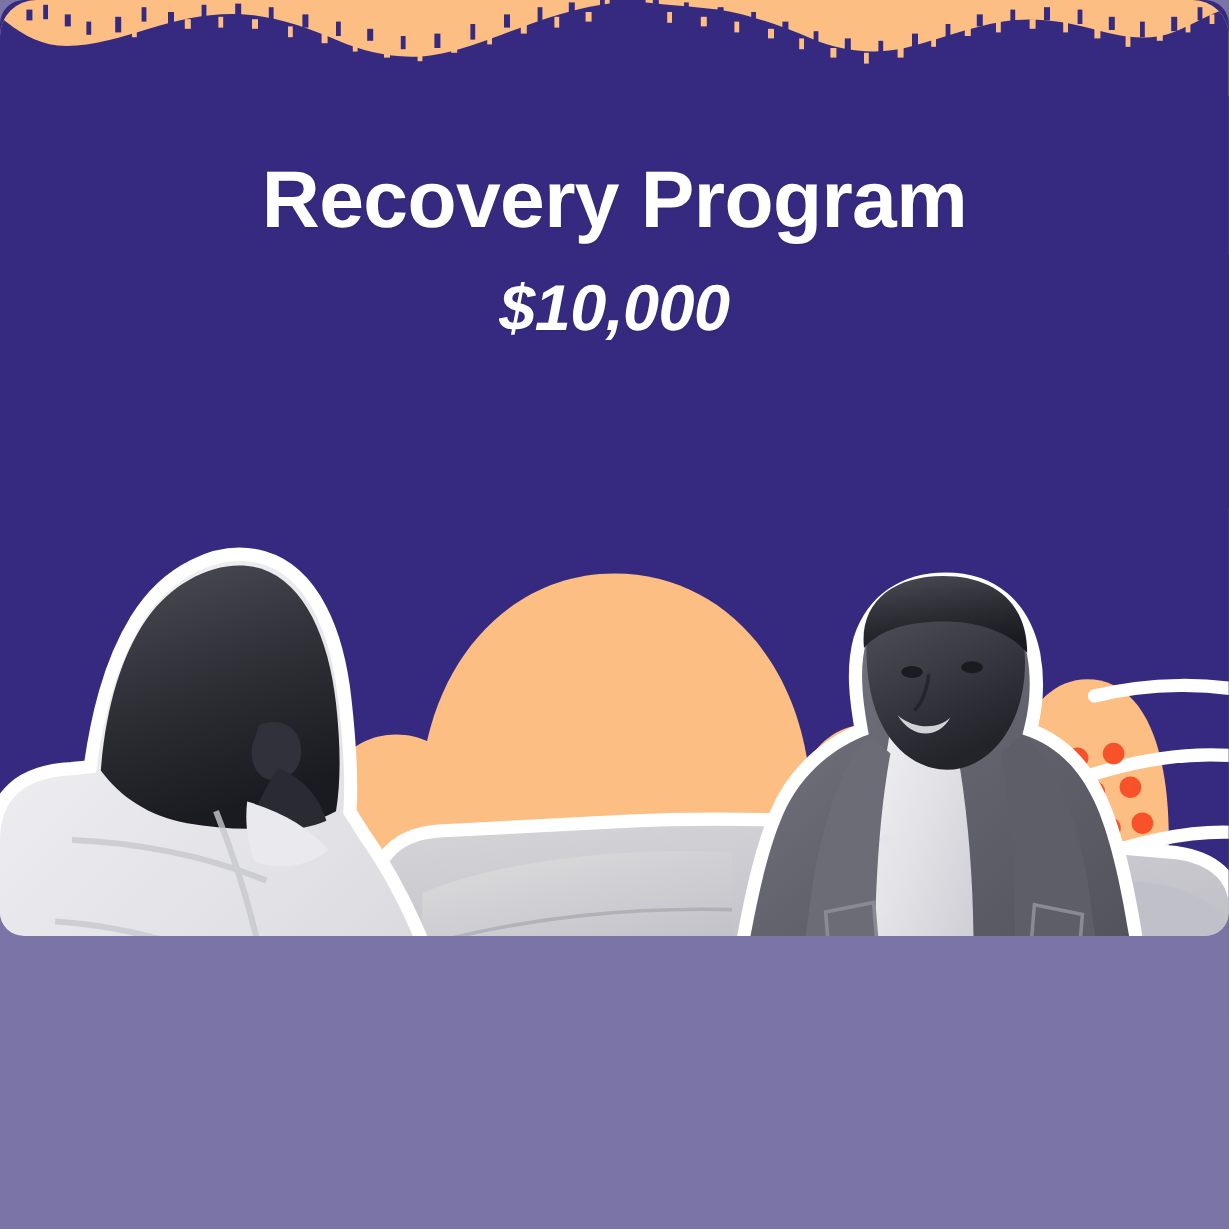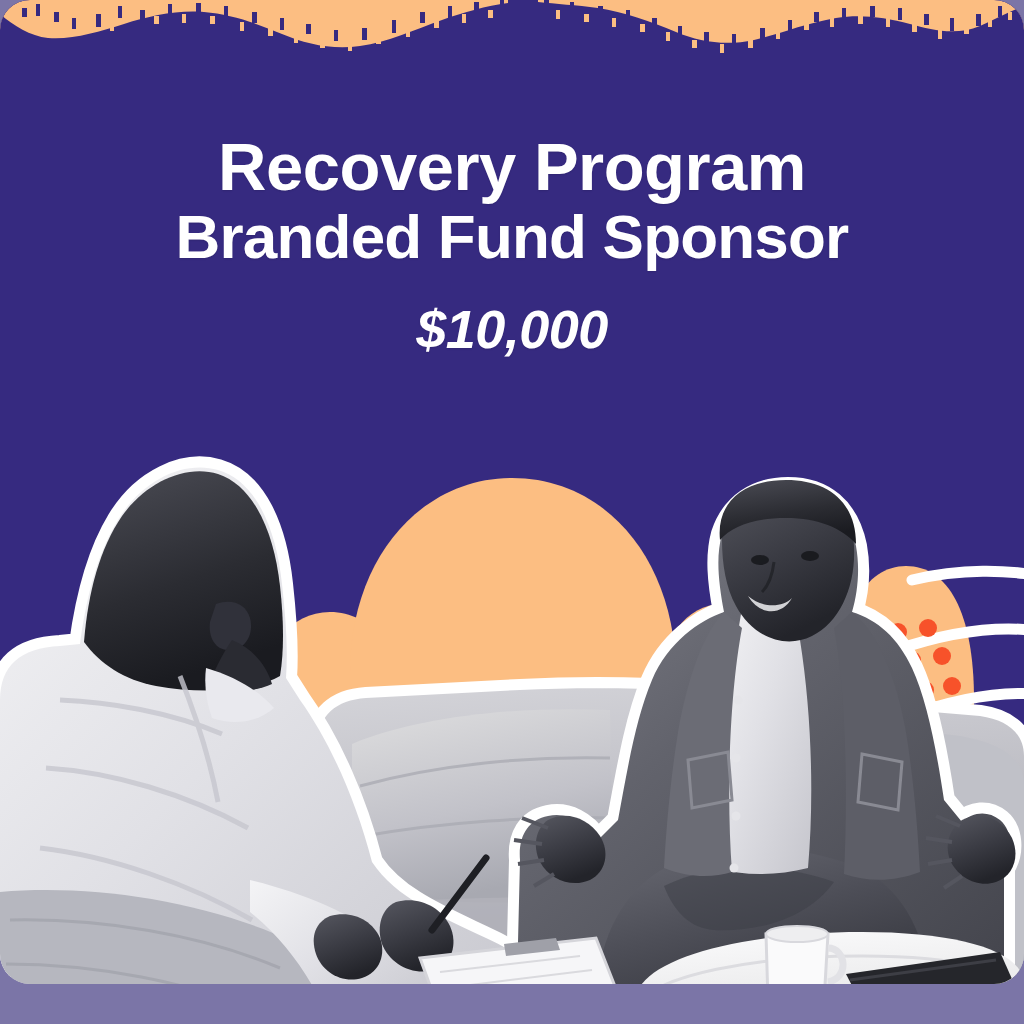--- a/index.html
+++ b/index.html
@@ -13,22 +13,22 @@
     height: 1024px;
     overflow: hidden;
     font-family: "Liberation Sans", sans-serif;
   }
 
   
   #card {
     position: absolute;
     left: 0; top: 0;
     width: 1024px;
-    height: 984px;
-    border-radius: 30px;
+    height: 780px;
+    border-radius: 20px;
     overflow: hidden;
     background: #362a80;
   }
 
   
   .torn-edge {
     position: absolute;
     left: 0; top: 0;
     width: 1024px;
     height: 80px;
@@ -158,21 +158,20 @@
                    C758,604 782,640 782,692
                    L782,810 Z" fill="#fcbe82"></path>
         </g>
 
       </g>
     </svg>
   </div>
 
   <div id="headline">
     <div class="h-line1">Recovery Program</div>
-    <div class="h-line2">Branded Fund Sponsor</div>
     <div class="h-amount">$10,000</div>
   </div>
 
   <div id="photo-layer">
     <svg width="1024" height="1024" viewBox="0 0 1024 1024">
       <defs>
         <clipPath id="photoCardClip">
           <rect x="0" y="0" width="1024" height="1024" rx="30" ry="30"></rect>
         </clipPath>
 

